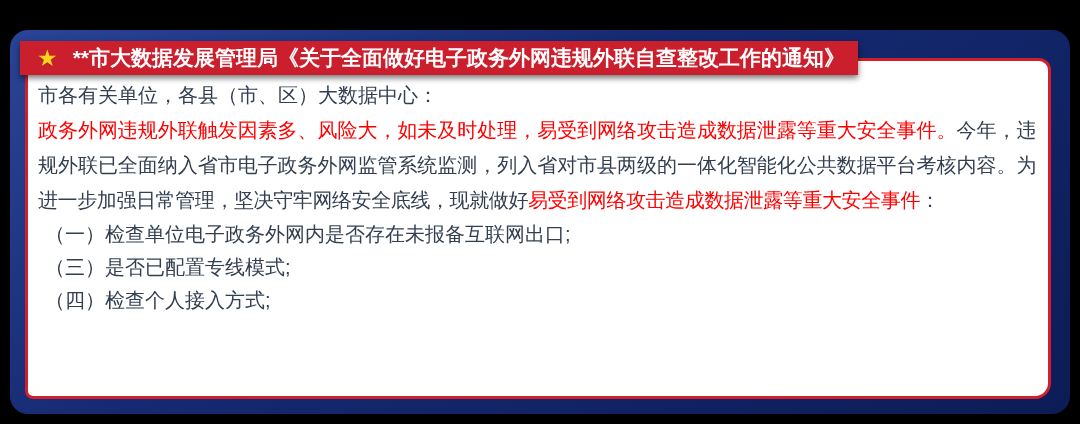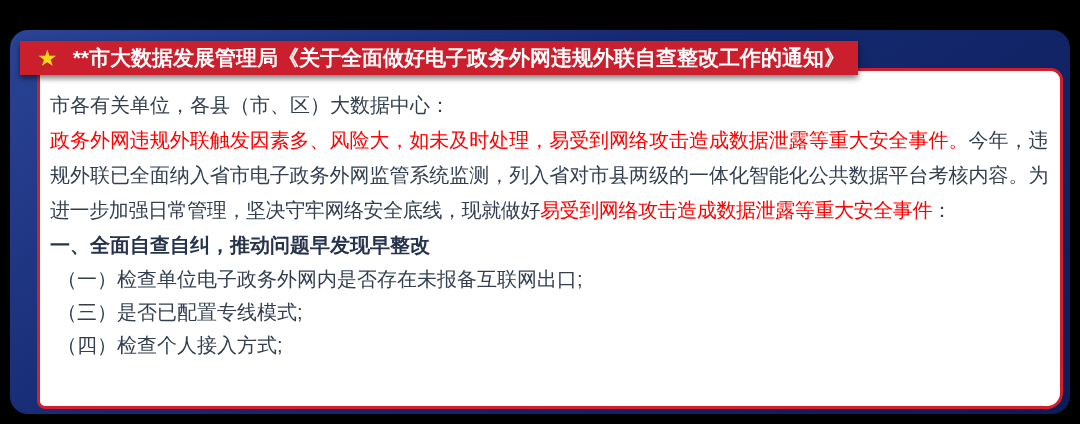--- a/index.html
+++ b/index.html
@@ -11,27 +11,26 @@
   }
   .page { position:relative; width:1080px; height:424px; background:var(--page_bg,#000); }
 
   .card {
     position:absolute; left:10px; top:30px; width:1060px; height:384px;
     border-radius:18px;
     background: linear-gradient(145deg, var(--card_navy_light,#2a4496) 0%, var(--card_navy,#152a72) 40%, var(--card_navy_dark,#0c1c56) 100%);
   }
 
   .content-box {
-    position:absolute; left:15px; top:38px; width:1026px; height:341px;
+    position:absolute; left:15px; top:28px; width:1026px; height:341px;
     background: var(--content_bg,#fff);
     border:3px solid var(--border_red,#d11f2d);
     border-radius:6px 12px 16px 8px;
     padding:17px 12px 0 10px;
     overflow:hidden;
-    margin-left:12px;
   }
 
   .banner {
     position:absolute; left:20px; top:41px; width:838px; height:34px;
     background: var(--banner_red,#cc1f2d);
     display:flex; align-items:center; gap:15px; padding-left:17px;
     box-shadow: 0 3px 6px rgba(0,0,0,0.55);
   }
   .star {
     color: var(--star_gold,#ffd21e);
@@ -65,21 +64,20 @@
 </style>
 </head>
 <body>
 
 <div class="page">
 
   <div class="card">
     <div class="content-box">
       <div class="salutation">市各有关单位，各县（市、区）大数据中心：</div>
       <p class="paragraph"><span class="seg red-bold">政务外网违规外联触发因素多、风险大，如未及时处理，易受到网络攻击造成数据泄露等重大安全事件。</span><span class="seg normal">今年，违规外联已全面纳入省市电子政务外网监管系统监测，列入省对市县两级的一体化智能化公共数据平台考核内容。为进一步加强日常管理，坚决守牢网络安全底线，现就做好</span><span class="seg red-bold">易受到网络攻击造成数据泄露等重大安全事件</span><span class="seg normal">：</span></p>
-      <div class="heading">一、全面自查自纠，推动问题早发现早整改</div>
       <div class="checklist">
           <div class="check-item">（一）检查单位电子政务外网内是否存在未报备互联网出口;</div>
           <div class="check-item">（三）是否已配置专线模式;</div>
           <div class="check-item">（四）检查个人接入方式;</div>
         </div>
     </div>
   </div>
 
   <div class="banner">
     <span class="star">★</span>

